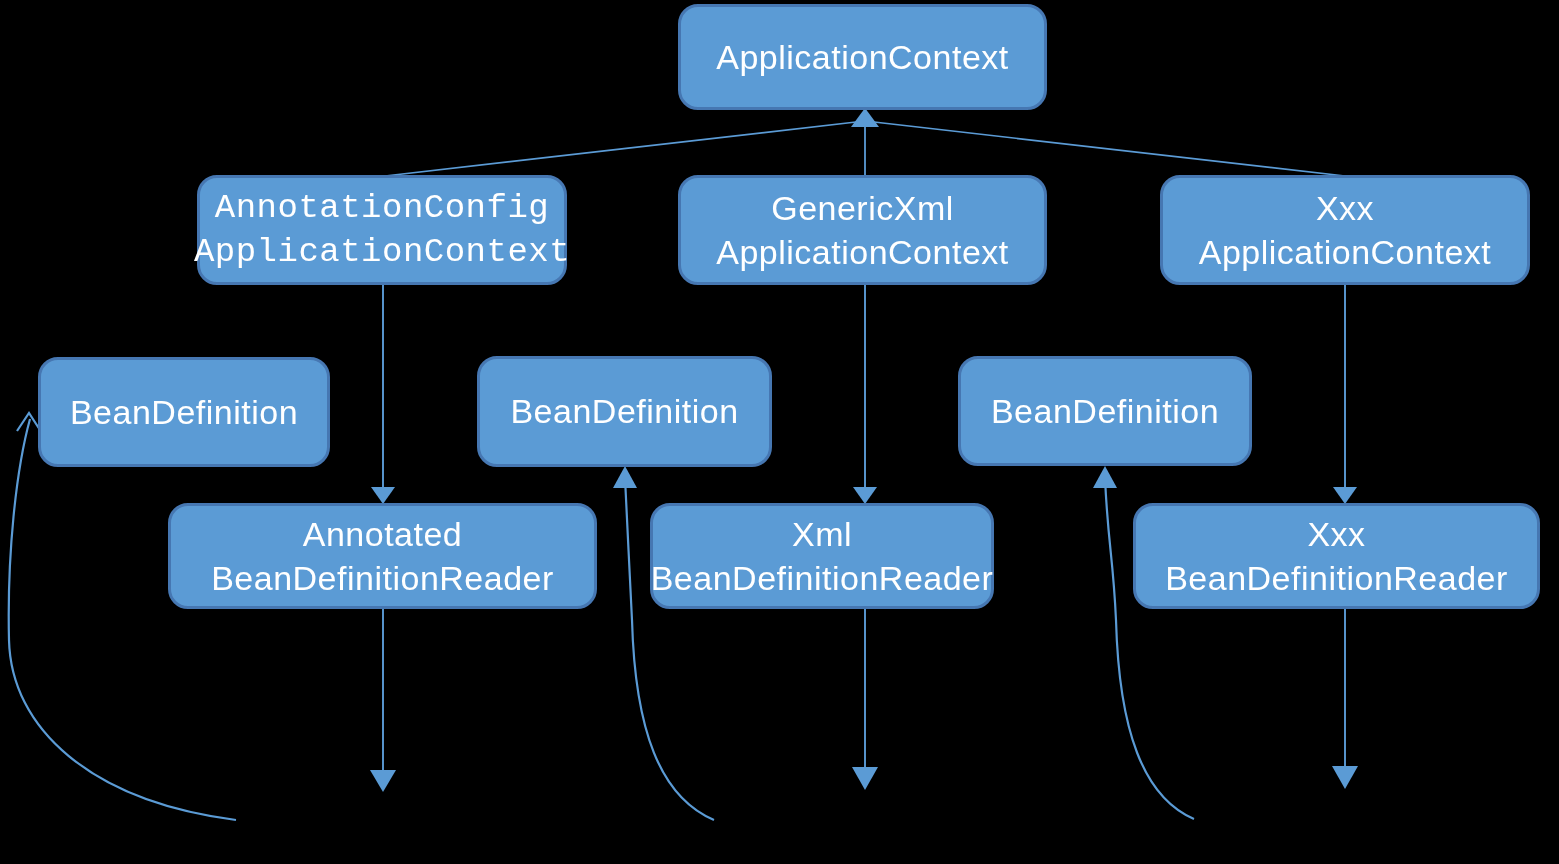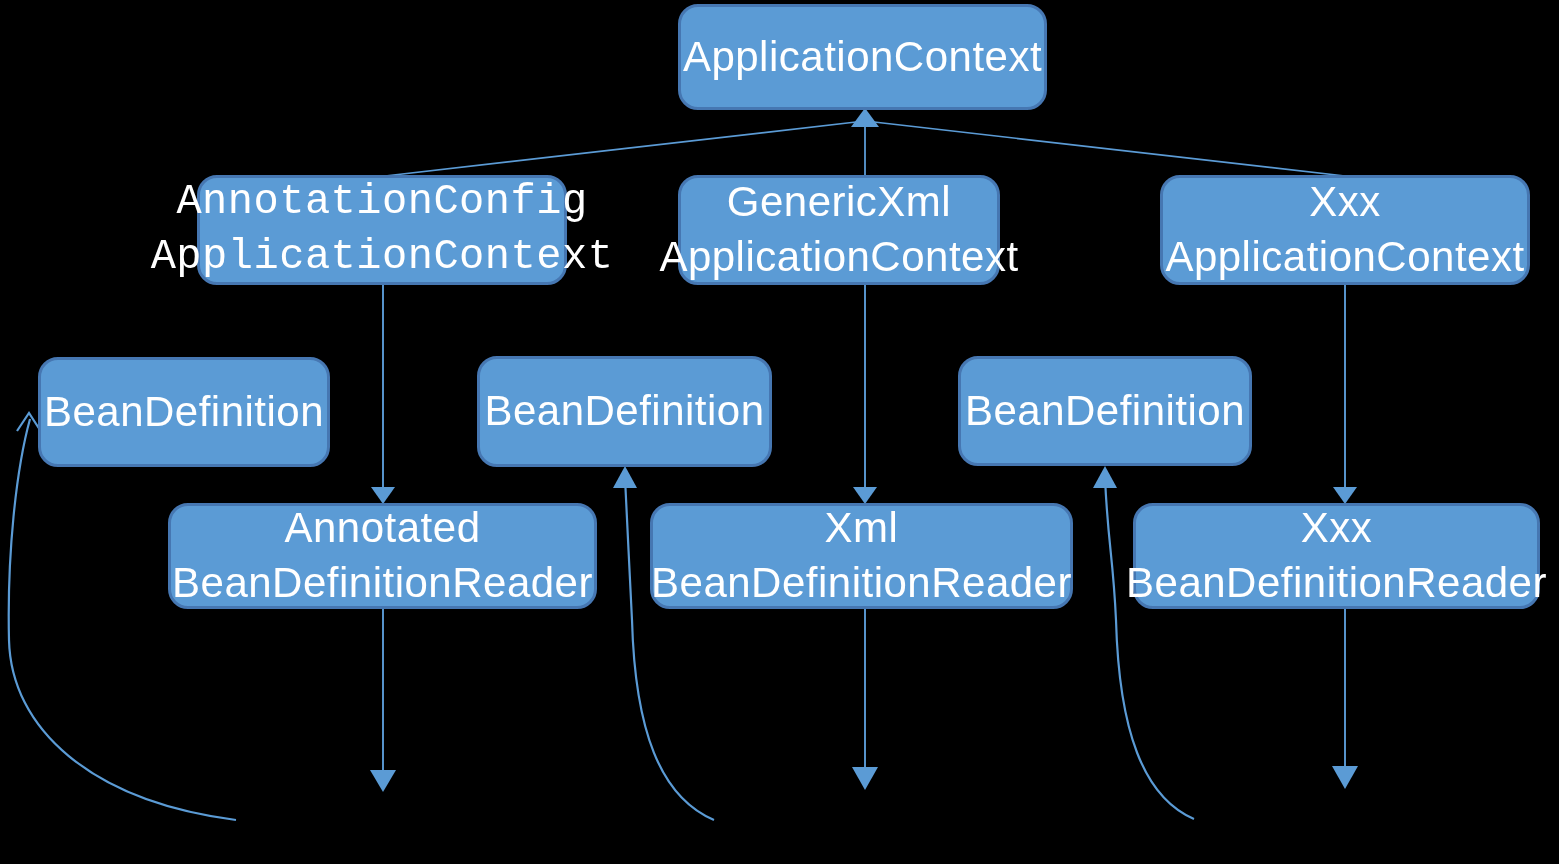--- a/index.html
+++ b/index.html
@@ -16,36 +16,36 @@
     z-index:2;
     background:#5b9bd5;
     border:3px solid #4677b2;
     border-radius:20px;
     box-sizing:border-box;
     display:flex;
     flex-direction:column;
     align-items:center;
     justify-content:center;
     color:#fff;
-    font-size:42px;
+    font-size:34px;
     font-weight:300;
     line-height:1.30;
     text-align:center;
     letter-spacing:0.5px;
   }
   
   #app-context-box      {left:678px;  top:4px;   width:369px; height:106px;}
   #annotation-config-box{left:197px;  top:175px; width:370px; height:110px;font-family:Liberation Mono, monospace;}
-  #generic-xml-box      {left:678px;  top:175px; width:322px; height:110px;}
+  #generic-xml-box      {left:678px;  top:175px; width:369px; height:110px;}
   #xxx-context-box      {left:1160px; top:175px; width:370px; height:110px;}
   #bean-def-left        {left:38px;   top:357px; width:292px; height:110px;}
   #bean-def-mid         {left:477px;  top:356px; width:295px; height:111px;}
   #bean-def-right       {left:958px;  top:356px; width:294px; height:110px;}
   #annotated-reader     {left:168px;  top:503px; width:429px; height:106px;}
-  #xml-reader           {left:650px;  top:503px; width:423px; height:106px;align-items:center;}
+  #xml-reader           {left:650px;  top:503px; width:344px; height:106px;align-items:center;}
   #xxx-reader           {left:1133px; top:503px; width:407px; height:106px;}
 </style>
 </head>
 <body>
 
 <div id="canvas">
 
   <svg id="edges" width="1559" height="864" viewBox="0 0 1559 864" fill="none" stroke="#5b9bd5">
 
     <g>

